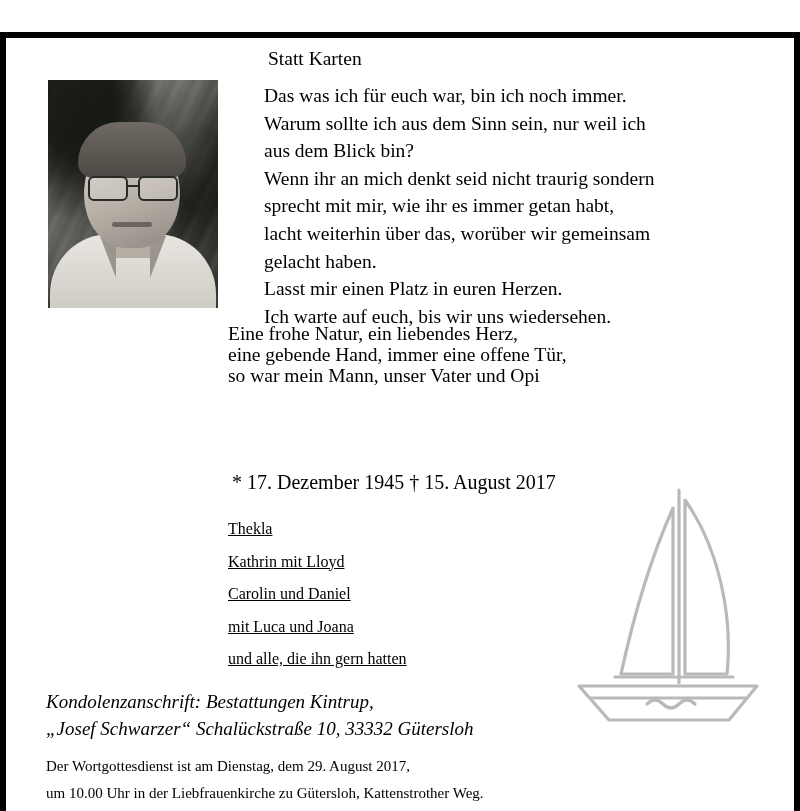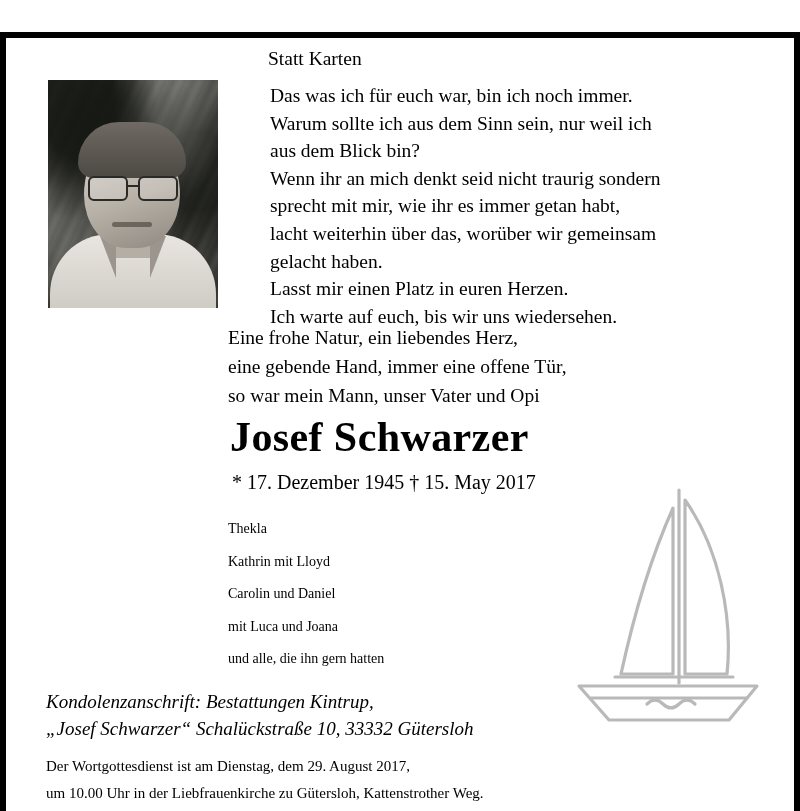--- a/index.html
+++ b/index.html
@@ -141,55 +141,56 @@
 
   
   .statt {
     position: absolute;
     left: 262px;
     top: 10px;
     font-size: 19.5px;
   }
   .poem1 {
     position: absolute;
-    left: 264px;
+    left: 258px;
     top: 44px;
     font-size: 19.5px;
     line-height: 27.6px;
     white-space: pre-line;
   }
   .poem2 {
     position: absolute;
     left: 222px;
     top: 285px;
     font-size: 19.5px;
-    line-height: 29px;
+    line-height: 21px;
     white-space: pre-line;
   }
   .name {
     position: absolute;
     left: 224px;
     top: 375px;
     font-size: 42px;
     font-weight: bold;
     letter-spacing: 0.4px;
   }
   .dates {
     position: absolute;
     left: 226px;
     top: 433px;
     font-size: 20px;
   }
   .family {
     position: absolute;
     left: 222px;
     top: 475px;
-    font-size: 14px;
+    font-size: 16px;
     line-height: 32.5px;
     white-space: pre-line;
+    text-decoration: underline;
   }
   .kondolenz {
     position: absolute;
     left: 40px;
     top: 650px;
     font-size: 19px;
     line-height: 27px;
     white-space: pre-line;
     font-style: italic;
   }
@@ -242,23 +243,22 @@
 sprecht mit mir, wie ihr es immer getan habt,
 lacht weiterhin über das, worüber wir gemeinsam
 gelacht haben.
 Lasst mir einen Platz in euren Herzen.
 Ich warte auf euch, bis wir uns wiedersehen.</div>
 
     <div class="poem2">Eine frohe Natur, ein liebendes Herz,
 eine gebende Hand, immer eine offene Tür,
 so war mein Mann, unser Vater und Opi</div>
 
-    <div class="name">Josef Schwarzer</div>
-
-    <div class="dates">* 17. Dezember 1945  † 15. May 2017</div>
+
+    <div class="dates">* 17. Dezember 1945  † 15. August 2017</div>
 
     <div class="family">Thekla
 Kathrin mit Lloyd
 Carolin und Daniel
 mit Luca und Joana
 und alle, die ihn gern hatten</div>
 
     <div class="kondolenz">Kondolenzanschrift: Bestattungen Kintrup,
 „Josef Schwarzer“ Schalückstraße 10, 33332 Gütersloh</div>
 

